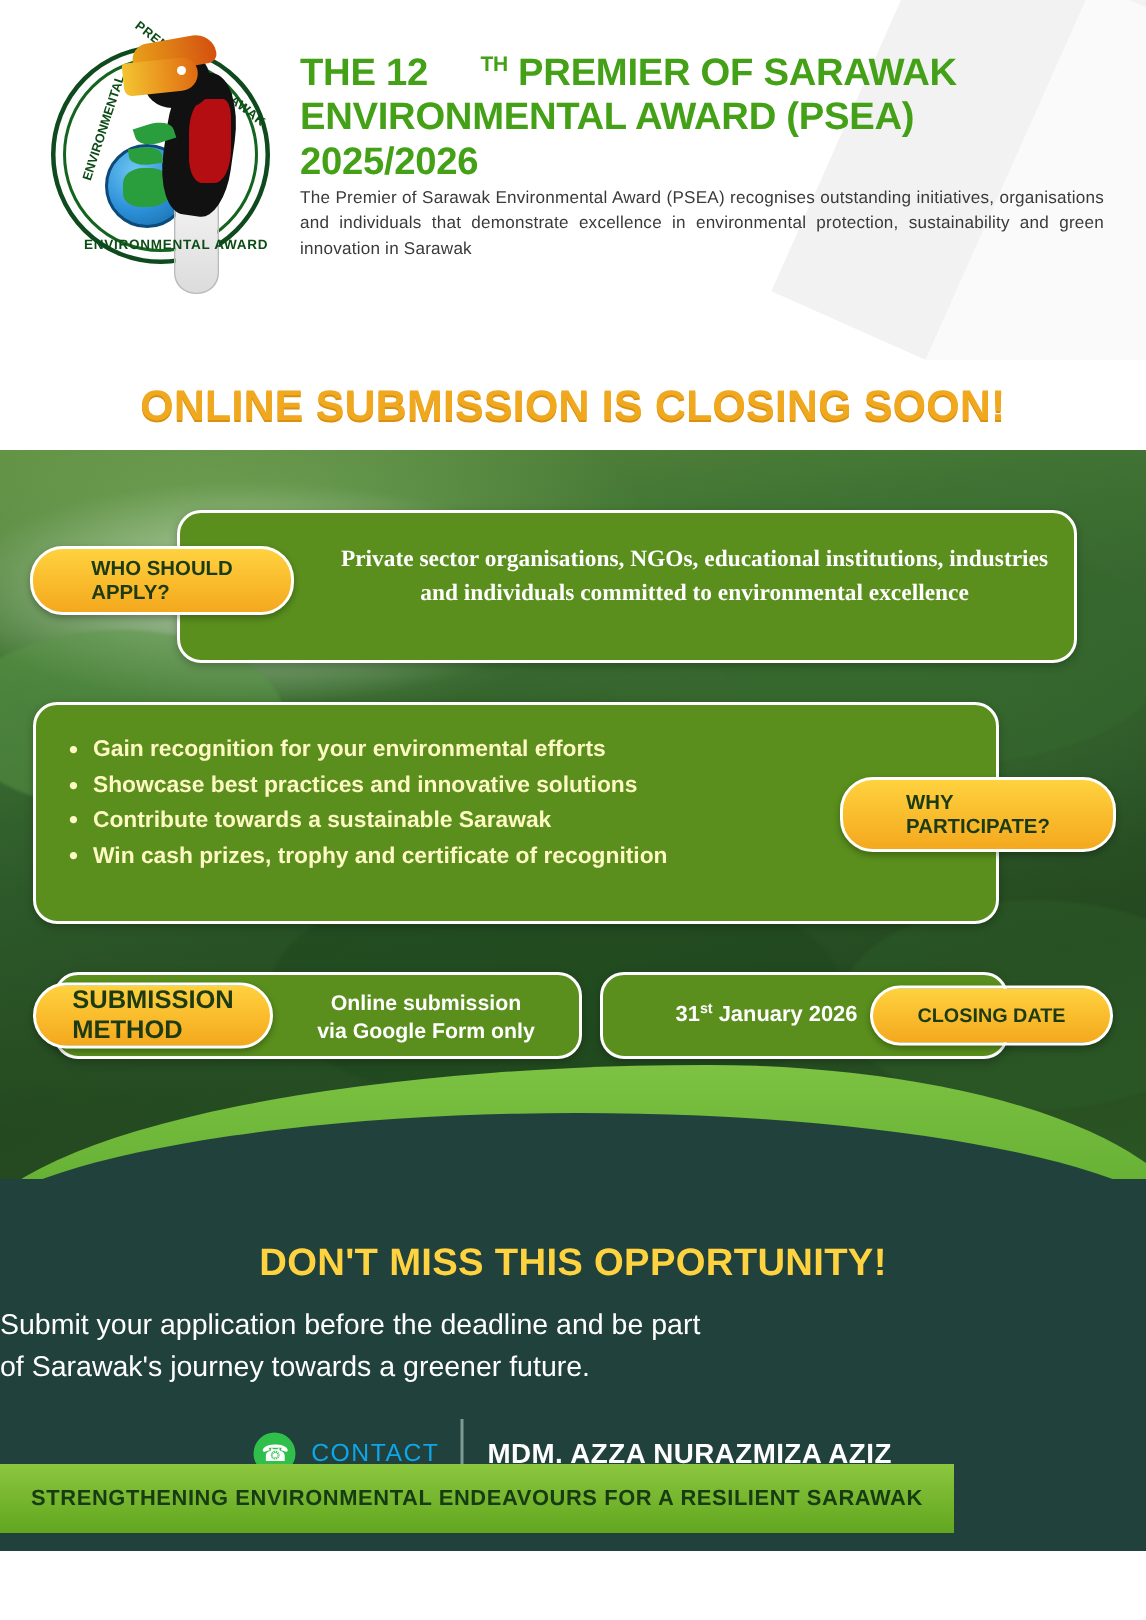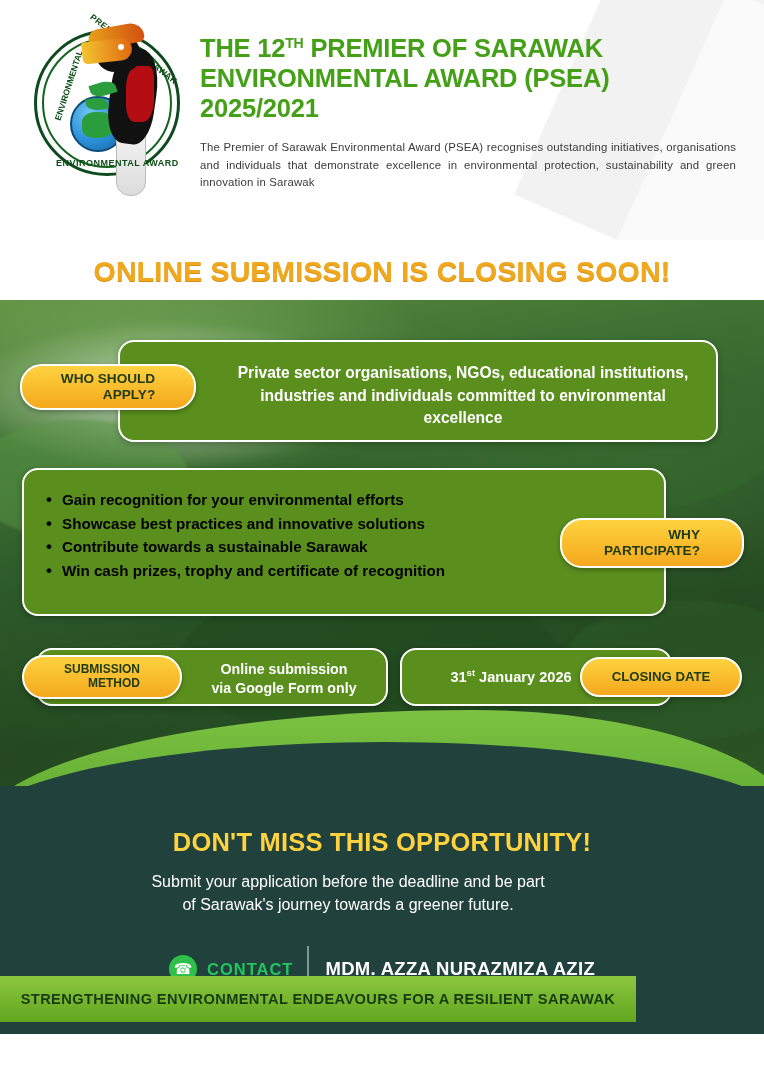--- a/index.html
+++ b/index.html
@@ -134,23 +134,23 @@
   .hb-leaf1 { left: 4px; top: 60px; width: 26px; height: 14px; transform: rotate(-18deg); }
   .hb-leaf2 { left: 0px; top: 76px; width: 22px; height: 12px; transform: rotate(-8deg); }
 
   .title-block {
     position: absolute; left: 200px; top: 34px; width: 548px;
   }
   .title {
     font-size: 25.5px; font-weight: bold; color: #44a117;
     line-height: 1.17; letter-spacing: -0.2px;
   }
-  .title sup { font-size: 14px; vertical-align: super; }
+  .title sup { font-size: 14px; vertical-align: super; margin-left: 35px; }
   .subtitle {
-    margin-top: 16px;
+    margin-top: 0;
     font-size: 11.4px; color: #3a3a3a; line-height: 1.5;
     text-align: justify; width: 536px;
     letter-spacing: 0.15px;
   }
 
   
   .closing-banner {
     position: absolute; left: 0; top: 240px;
     width: 764px; height: 62px;
     background: #ffffff;
@@ -204,56 +204,56 @@
     border: 2px solid #ffffff;
     border-radius: 16px;
     box-shadow: 0 2px 6px rgba(0,0,0,.25);
   }
   .pill {
     position: absolute;
     background: linear-gradient(180deg,#ffd23f,#f4a81d);
     border: 2px solid #ffffff;
     border-radius: 22px;
     display: flex; align-items: center; justify-content: center;
-    text-align: right;
+    text-align: left;
     color: #1d3b12; font-weight: bold;
     box-shadow: 0 2px 5px rgba(0,0,0,.3);
     line-height: 1.15;
   }
 
   
   .card-apply { left: 118px; top: 40px; width: 600px; height: 102px; }
   .card-apply .txt {
     position: absolute; left: 100px; top: 20px; width: 486px;
     color: #ffffff; font-weight: bold; font-size: 15.6px;
-    line-height: 1.45; text-align: center;
+    line-height: 1.45; text-align: center; font-family: Liberation Serif, serif;
   }
   .pill-apply { left: 20px; top: 64px; width: 176px; height: 46px; font-size: 13.6px; }
 
   
   .card-why { left: 22px; top: 168px; width: 644px; height: 148px; }
   .card-why ul {
     position: absolute; left: 22px; top: 18px; width: 540px;
     list-style: none;
-    color: #000000; font-weight: bold; font-size: 15.2px; line-height: 1.55;
+    color: #fef9c3; font-weight: bold; font-size: 15.2px; line-height: 1.55;
   }
   .card-why li { position: relative; padding-left: 16px; }
   .card-why li::before {
     content: "•"; position: absolute; left: 0; top: -1px; font-size: 17px;
   }
   .pill-why { left: 560px; top: 218px; width: 184px; height: 50px; font-size: 13.6px; }
 
   
   .card-method { left: 36px; top: 348px; width: 352px; height: 58px; }
   .card-method .txt {
     position: absolute; left: 150px; top: 10px; width: 192px;
     color: #ffffff; font-weight: bold; font-size: 14.2px; line-height: 1.35;
     text-align: center;
   }
-  .pill-method { left: 22px; top: 355px; width: 160px; height: 44px; font-size: 12px; }
+  .pill-method { left: 22px; top: 355px; width: 160px; height: 44px; font-size: 17px; }
 
   
   .card-date { left: 400px; top: 348px; width: 272px; height: 58px; padding-left: 20px; }
   .card-date .txt {
     position: absolute; left: 14px; top: 17px; width: 190px;
     color: #ffffff; font-weight: bold; font-size: 14.6px; text-align: center;
   }
   .card-date .txt sup { font-size: 9.5px; vertical-align: super; }
   .pill-date { left: 580px; top: 357px; width: 162px; height: 40px; font-size: 13.2px; }
 
@@ -270,36 +270,36 @@
     border-radius: 50% 50% 0 0 / 100% 100% 0 0;
   }
   .dont-miss {
     position: absolute; left: 0; top: 42px; width: 764px;
     text-align: center;
     font-size: 25.5px; font-weight: bold; color: #ffd23f;
     letter-spacing: .2px;
   }
   .miss-sub {
     position: absolute; left: 0; top: 84px; width: 696px;
-    text-align: center; color: #ffffff;
-    font-size: 16px; line-height: 1.45;
+    text-align: left; color: #ffffff;
+    font-size: 19px; line-height: 1.45;
   }
   .contact-row {
     position: absolute; left: 0; top: 160px; width: 764px;
     display: flex; align-items: center; justify-content: center;
   }
   .phone-circle {
     width: 28px; height: 28px; border-radius: 50%;
     background: #2fbf4a;
     display: flex; align-items: center; justify-content: center;
     color: #ffffff; font-size: 15px;
     margin-right: 10px;
   }
   .contact-label {
-    color: #22c55e; font-weight: bold; font-size: 16.5px;
+    color: #0ea5e9; font-weight: normal; font-size: 16.5px;
     letter-spacing: 1px; margin-right: 14px; text-align: right;
   }
   .contact-sep {
     width: 2px; height: 46px; background: #7e9b93; margin-right: 16px;
   }
   .contact-name {
     color: #ffffff; font-weight: bold; font-size: 18.5px; letter-spacing: .3px;
   }
   .contact-detail {
     color: #d7e3e0; font-size: 13.6px; margin-top: 4px;
@@ -343,21 +343,21 @@
         <div class="hb-leaf1"></div>
         <div class="hb-leaf2"></div>
       </div>
       <div class="logo-text-bottom">ENVIRONMENTAL AWARD</div>
     </div>
 
     <div class="title-block">
       <div class="title">
         <span>THE 12</span><sup>TH</sup><span> PREMIER OF SARAWAK</span><br>
         <span>ENVIRONMENTAL AWARD (PSEA)</span><br>
-        <span>2025/2021</span>
+        <span>2025/2026</span>
       </div>
       <div class="subtitle">The Premier of Sarawak Environmental Award (PSEA) recognises outstanding initiatives, organisations and individuals that demonstrate excellence in environmental protection, sustainability and green innovation in Sarawak</div>
     </div>
   </div>
 
   <div class="closing-banner">
     <span>ONLINE SUBMISSION IS CLOSING SOON!</span>
   </div>
 
   <div class="jungle">

